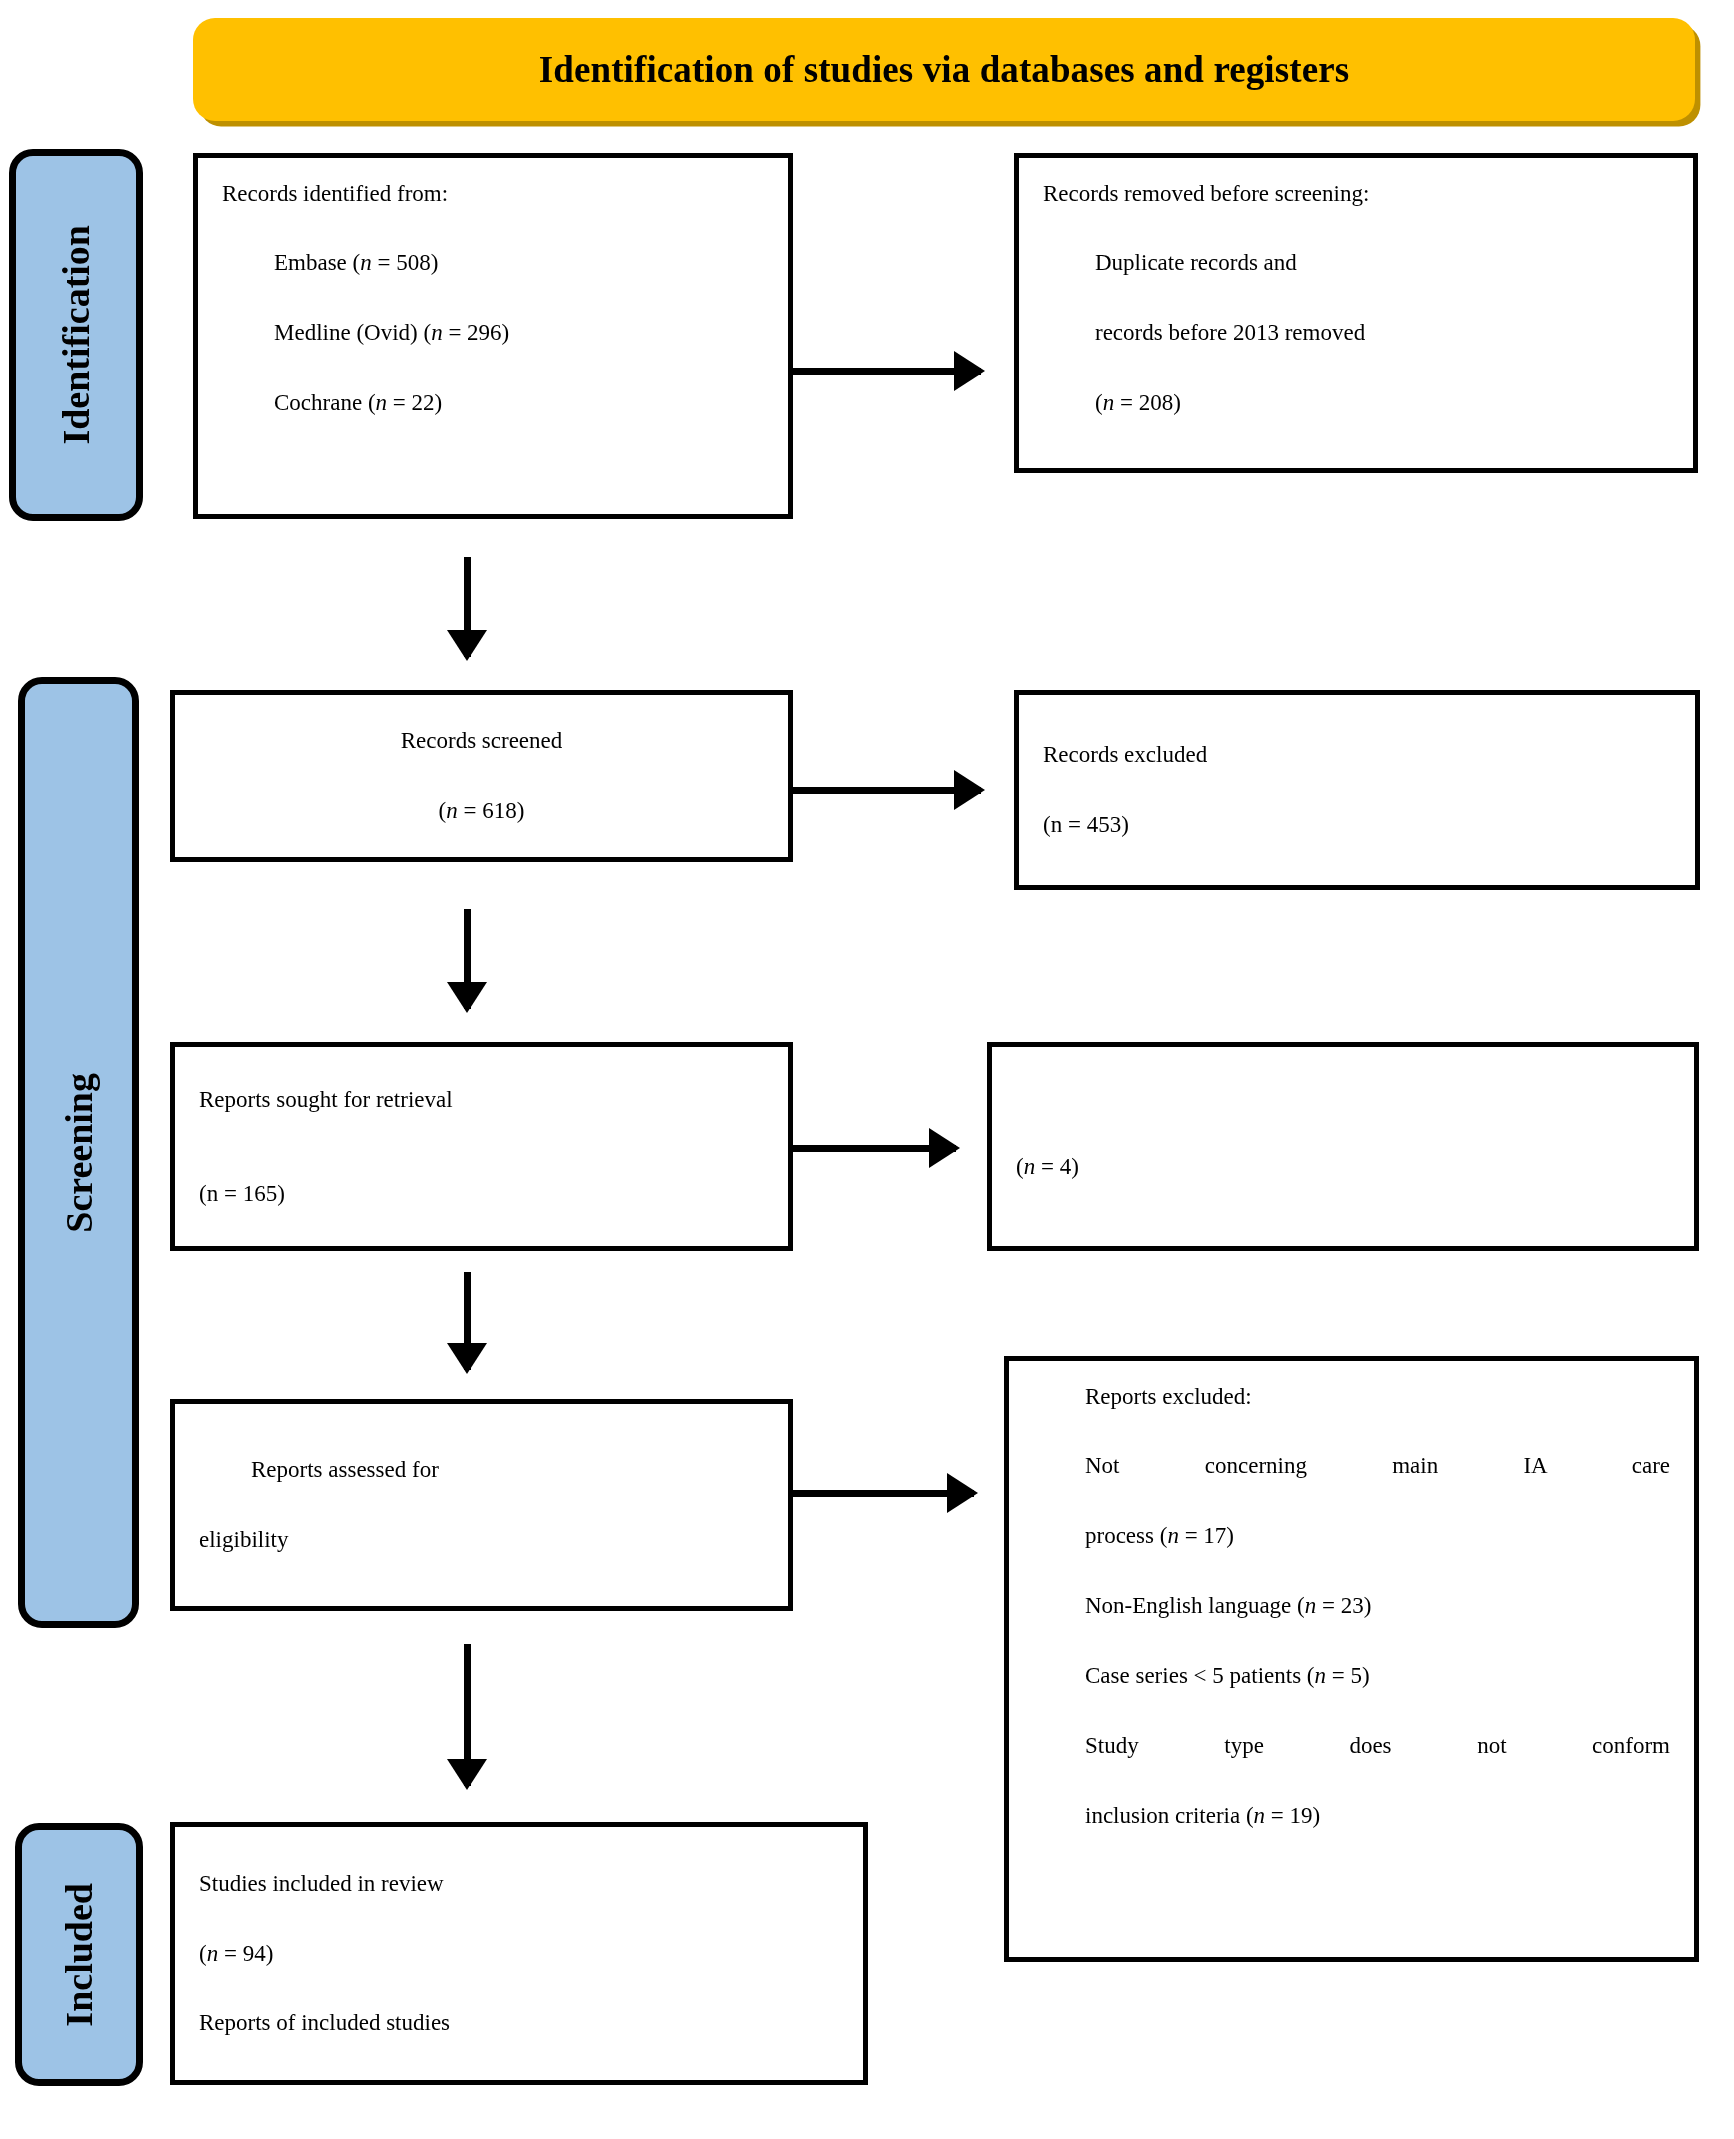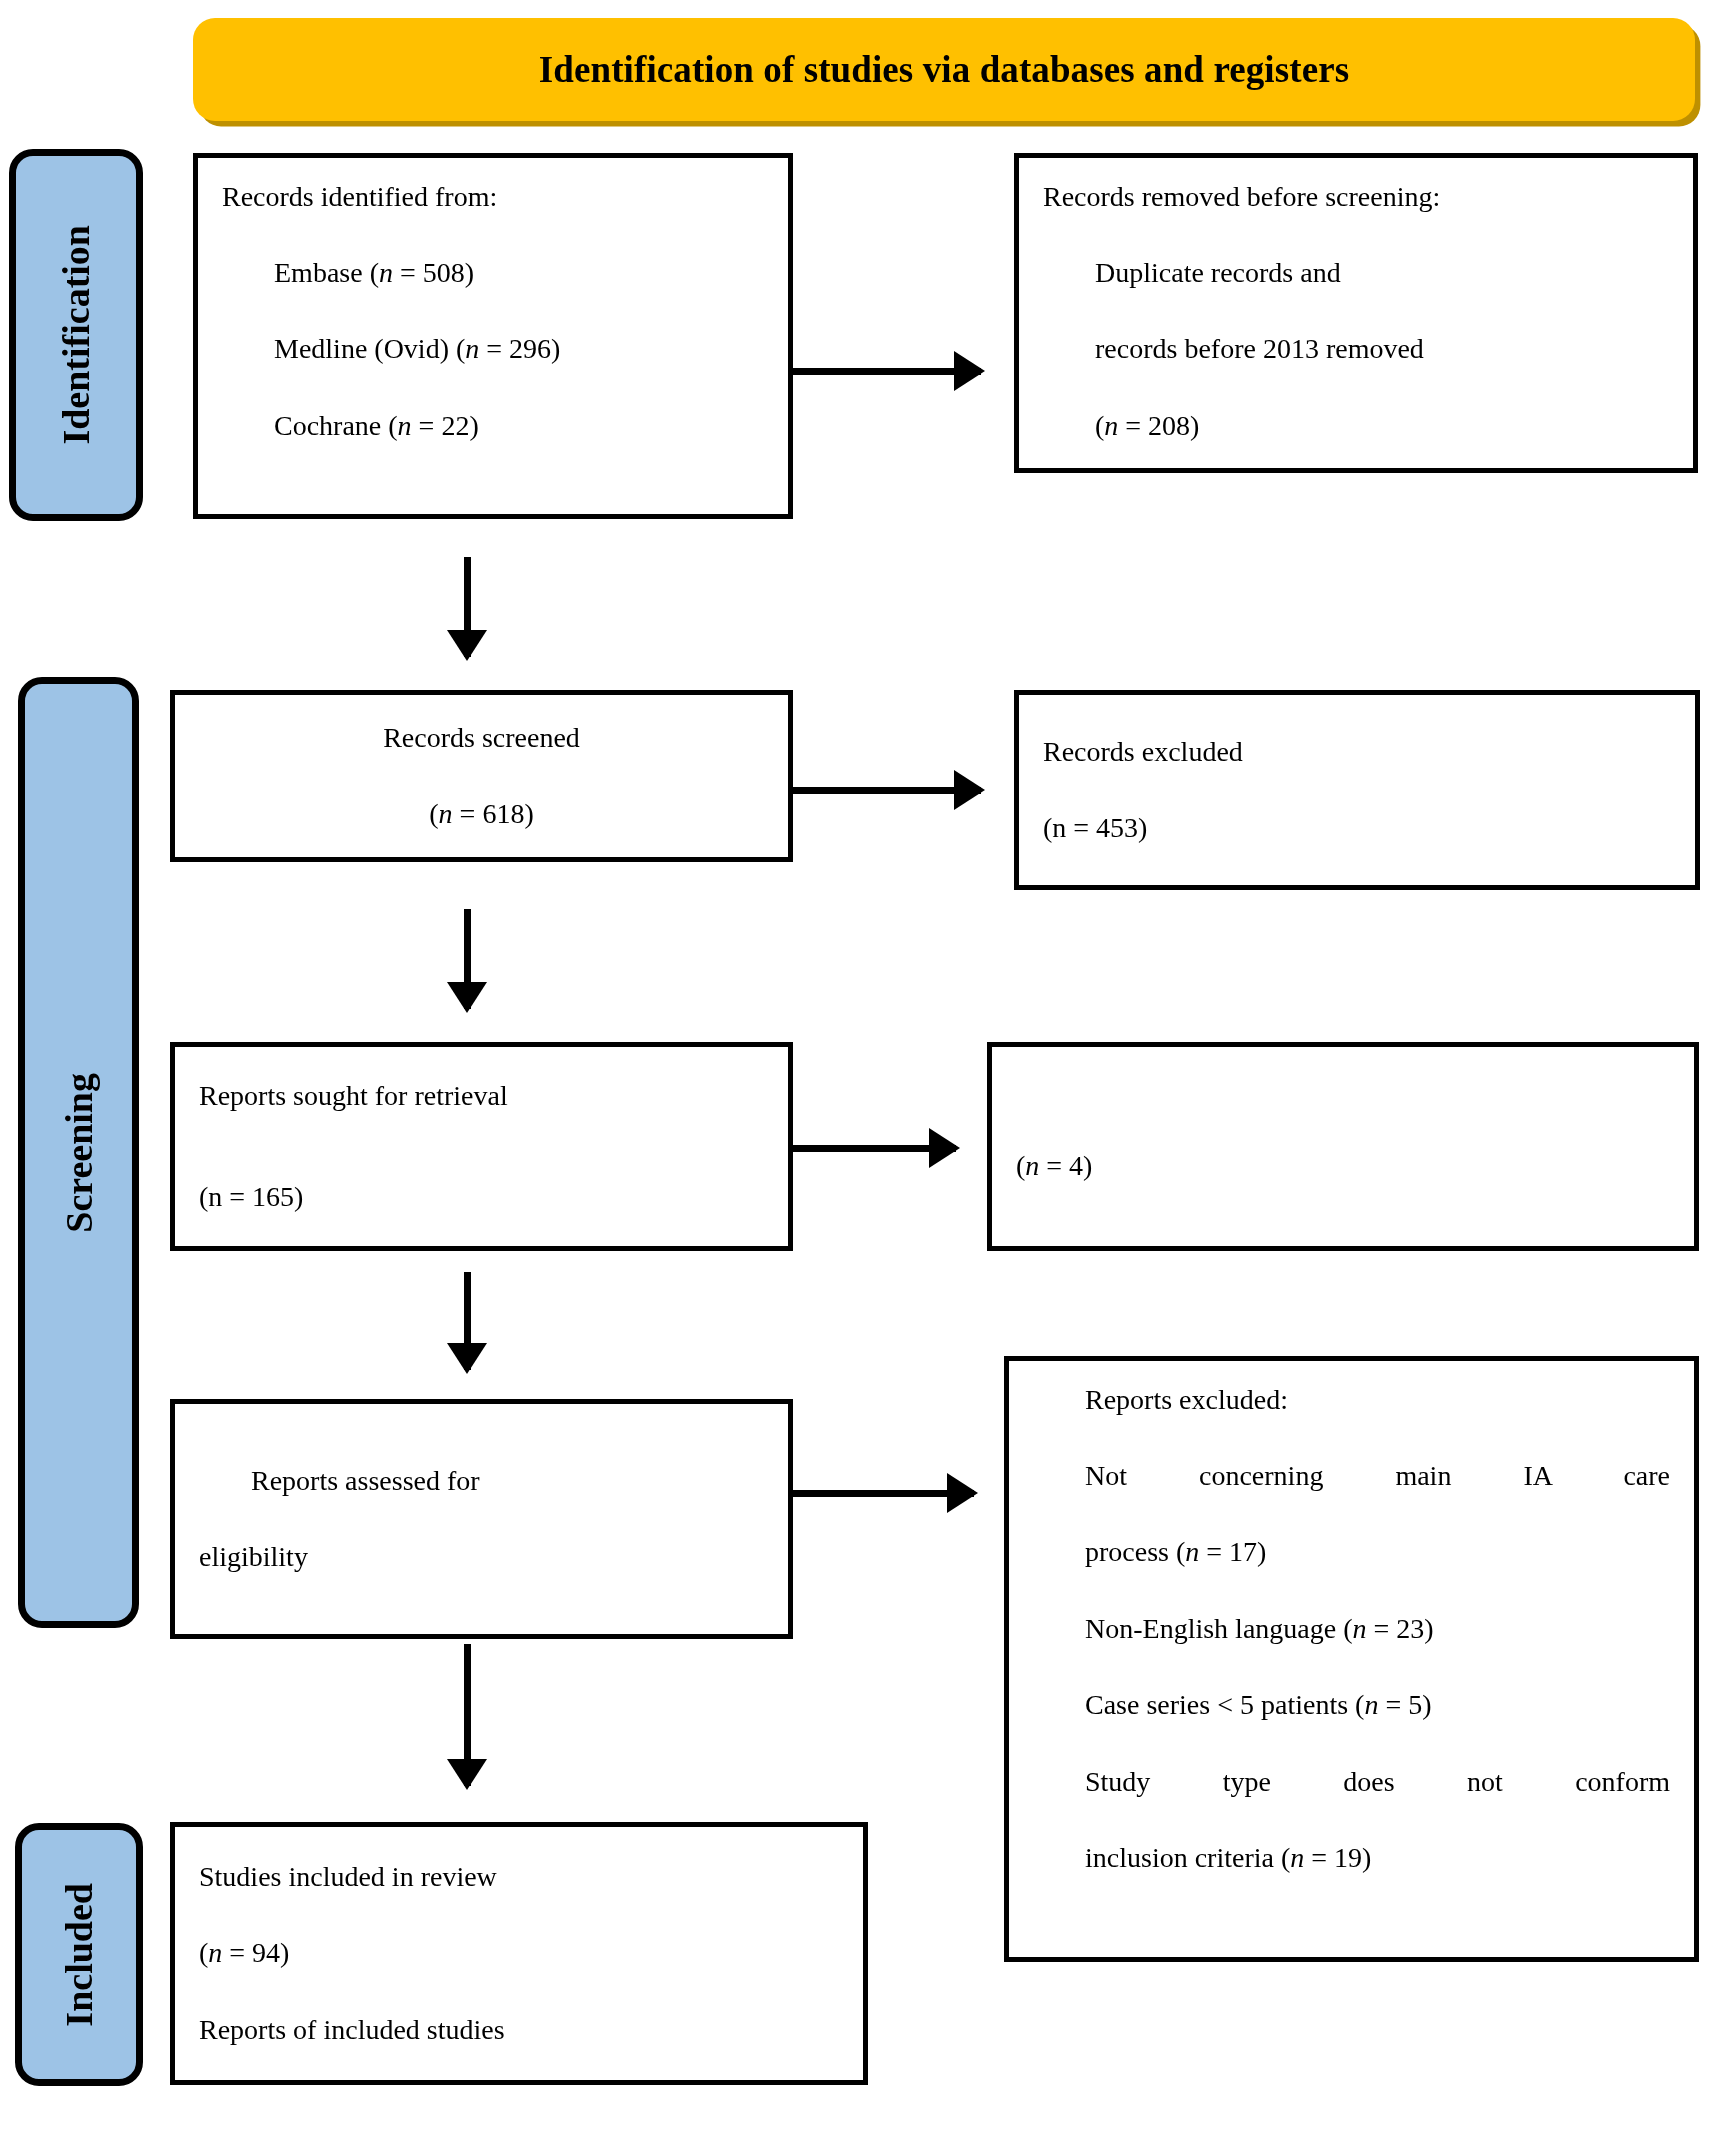--- a/index.html
+++ b/index.html
@@ -67,21 +67,21 @@
   
   .box {
     position: absolute;
     background: #ffffff;
     border: 5.5px solid #000000;
     box-sizing: border-box;
     padding: 20.6px 24px;
   }
   .box p {
     margin: 0;
-    font-size: 28px;
+    font-size: 23px;
     line-height: 1.30;
     color: #000000;
   }
   .box p.gap { margin-top: 40px; }
   .box p.indent { text-indent: 52px; }
   .box p.center { text-align: center; }
   .box p.just { text-align: justify; text-align-last: justify; }
   i { font-style: italic; }
 
   
@@ -91,21 +91,21 @@
   #box-screened         { left: 170px;  top: 690px; width: 623px; height: 172px;
                           display: flex; flex-direction: column; justify-content: center; }
   #box-excluded         { left: 1014px; top: 690px; width: 686px; height: 200px;
                           display: flex; flex-direction: column; justify-content: center; }
   
   #box-sought           { left: 170px;  top: 1042px; width: 623px; height: 209px;
                           display: flex; flex-direction: column; justify-content: center; gap: 24px; }
   #box-notretrieved     { left: 987px; top: 1042px; width: 712px; height: 209px;
                           display: flex; flex-direction: column; justify-content: center; }
   
-  #box-assessed         { left: 170px;  top: 1399px; width: 623px; height: 240px;
+  #box-assessed         { left: 170px;  top: 1399px; width: 623px; height: 212px;
                           display: flex; flex-direction: column; justify-content: center; }
   #box-reports-excluded { left: 1004px; top: 1356px; width: 695px; height: 606px; }
   
   #box-included         { left: 170px;  top: 1822px; width: 698px; height: 263px;
                           display: flex; flex-direction: column; justify-content: center; }
 
   
   .h-arrow {
     position: absolute;
     height: 6.7px;

